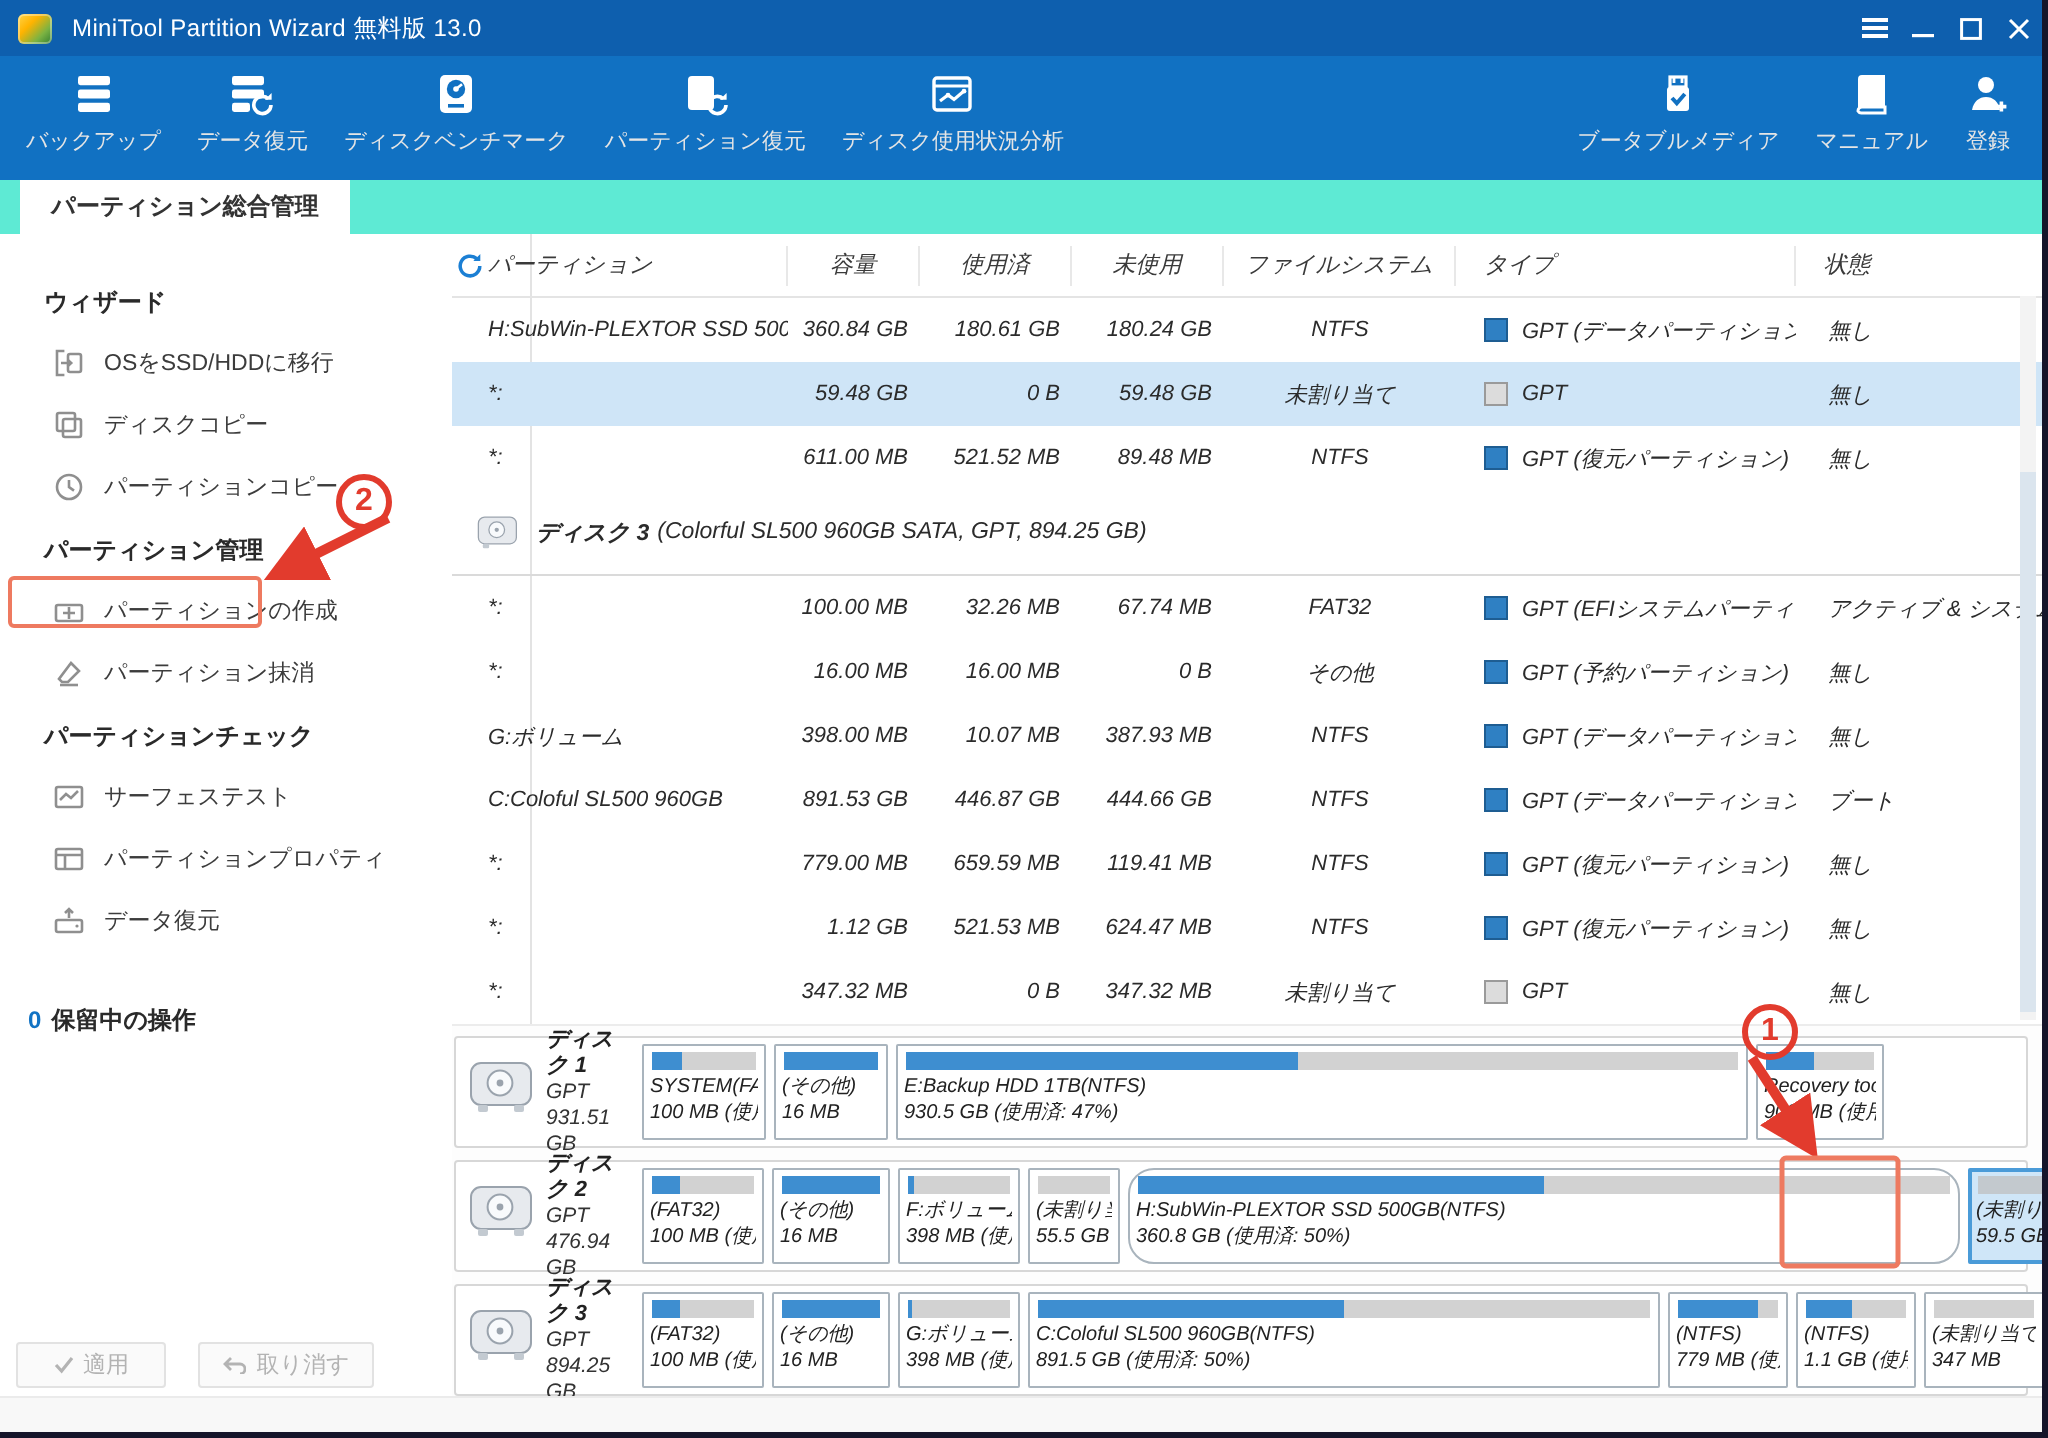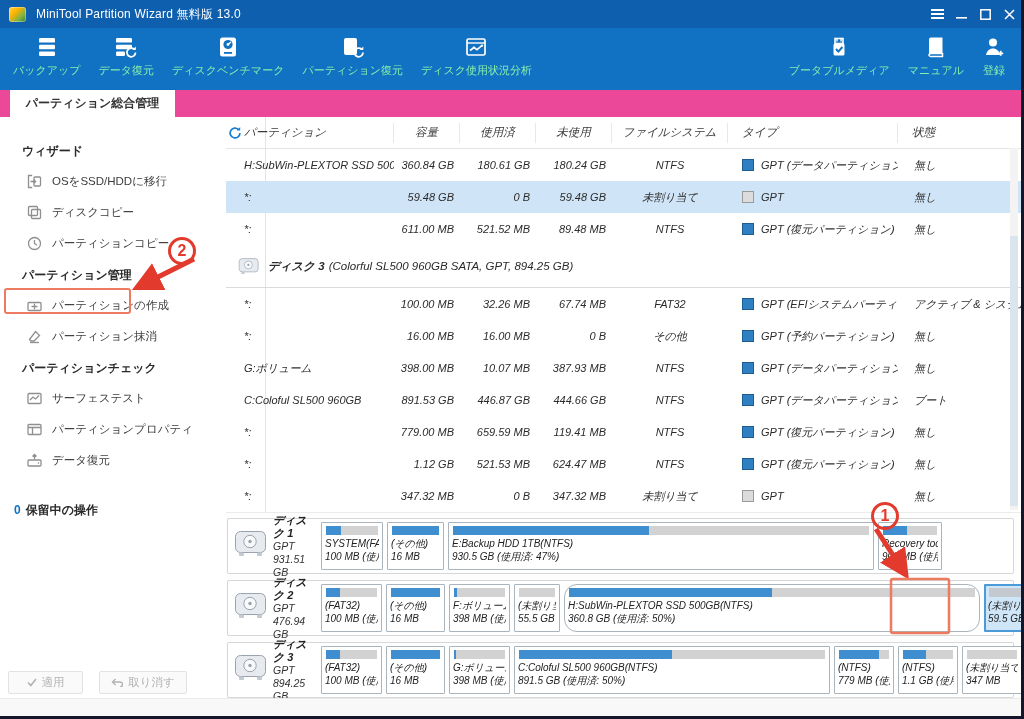--- a/index.html
+++ b/index.html
@@ -13,26 +13,26 @@
   .app-title{color:#fff;font-size:12px;margin-left:10px;letter-spacing:.2px;}
   .win-controls{margin-left:auto;display:flex;align-items:center;height:100%;}
   .win-btn{width:24px;height:100%;display:flex;align-items:center;justify-content:center;cursor:pointer;}
   .win-btn svg{display:block;}
 
   
   .toolbar{position:absolute;left:0;top:28px;width:100%;height:62px;background:#1171c2;display:flex;align-items:flex-start;}
   .tb-group{display:flex;}
   .tb-left{margin-left:4px;}
   .tb-right{margin-left:auto;margin-right:6px;}
-  .tb-item{display:flex;flex-direction:column;align-items:center;justify-content:space-between;padding:6px 9px 4px;cursor:pointer;color:#86efac;}
+  .tb-item{display:flex;flex-direction:column;align-items:center;justify-content:space-between;padding:6px 9px 4px;cursor:pointer;color:#e5e5e5;}
   .tb-item .tb-icon{height:26px;display:flex;align-items:center;justify-content:center;}
   .tb-item .tb-label{font-size:11px;margin-top:3px;white-space:nowrap;}
 
   
-  .tabstrip{position:absolute;left:0;top:90px;width:100%;height:27px;background:#ec4899;}
+  .tabstrip{position:absolute;left:0;top:90px;width:100%;height:27px;background:#5eead4;}
   .tab{position:absolute;left:10px;top:0;height:27px;min-width:137px;background:#fff;color:#333;font-size:12px;display:flex;align-items:center;justify-content:center;padding:0 14px;font-weight:bold;}
 
   
   .main{position:absolute;left:0;top:117px;width:100%;height:581px;background:#fff;}
   .sidebar{position:absolute;left:0;top:0;width:266px;height:100%;border-right:1px solid #e3e3e3;box-sizing:border-box;background:#fff;}
   .content{position:absolute;left:226px;top:0;right:0;height:100%;font-style:italic;}
 
   
   .sb-inner{padding:18px 0 0 0;}
   .sb-header{font-size:12px;font-weight:bold;color:#2a2a2a;padding:8px 0 6px 22px;}

